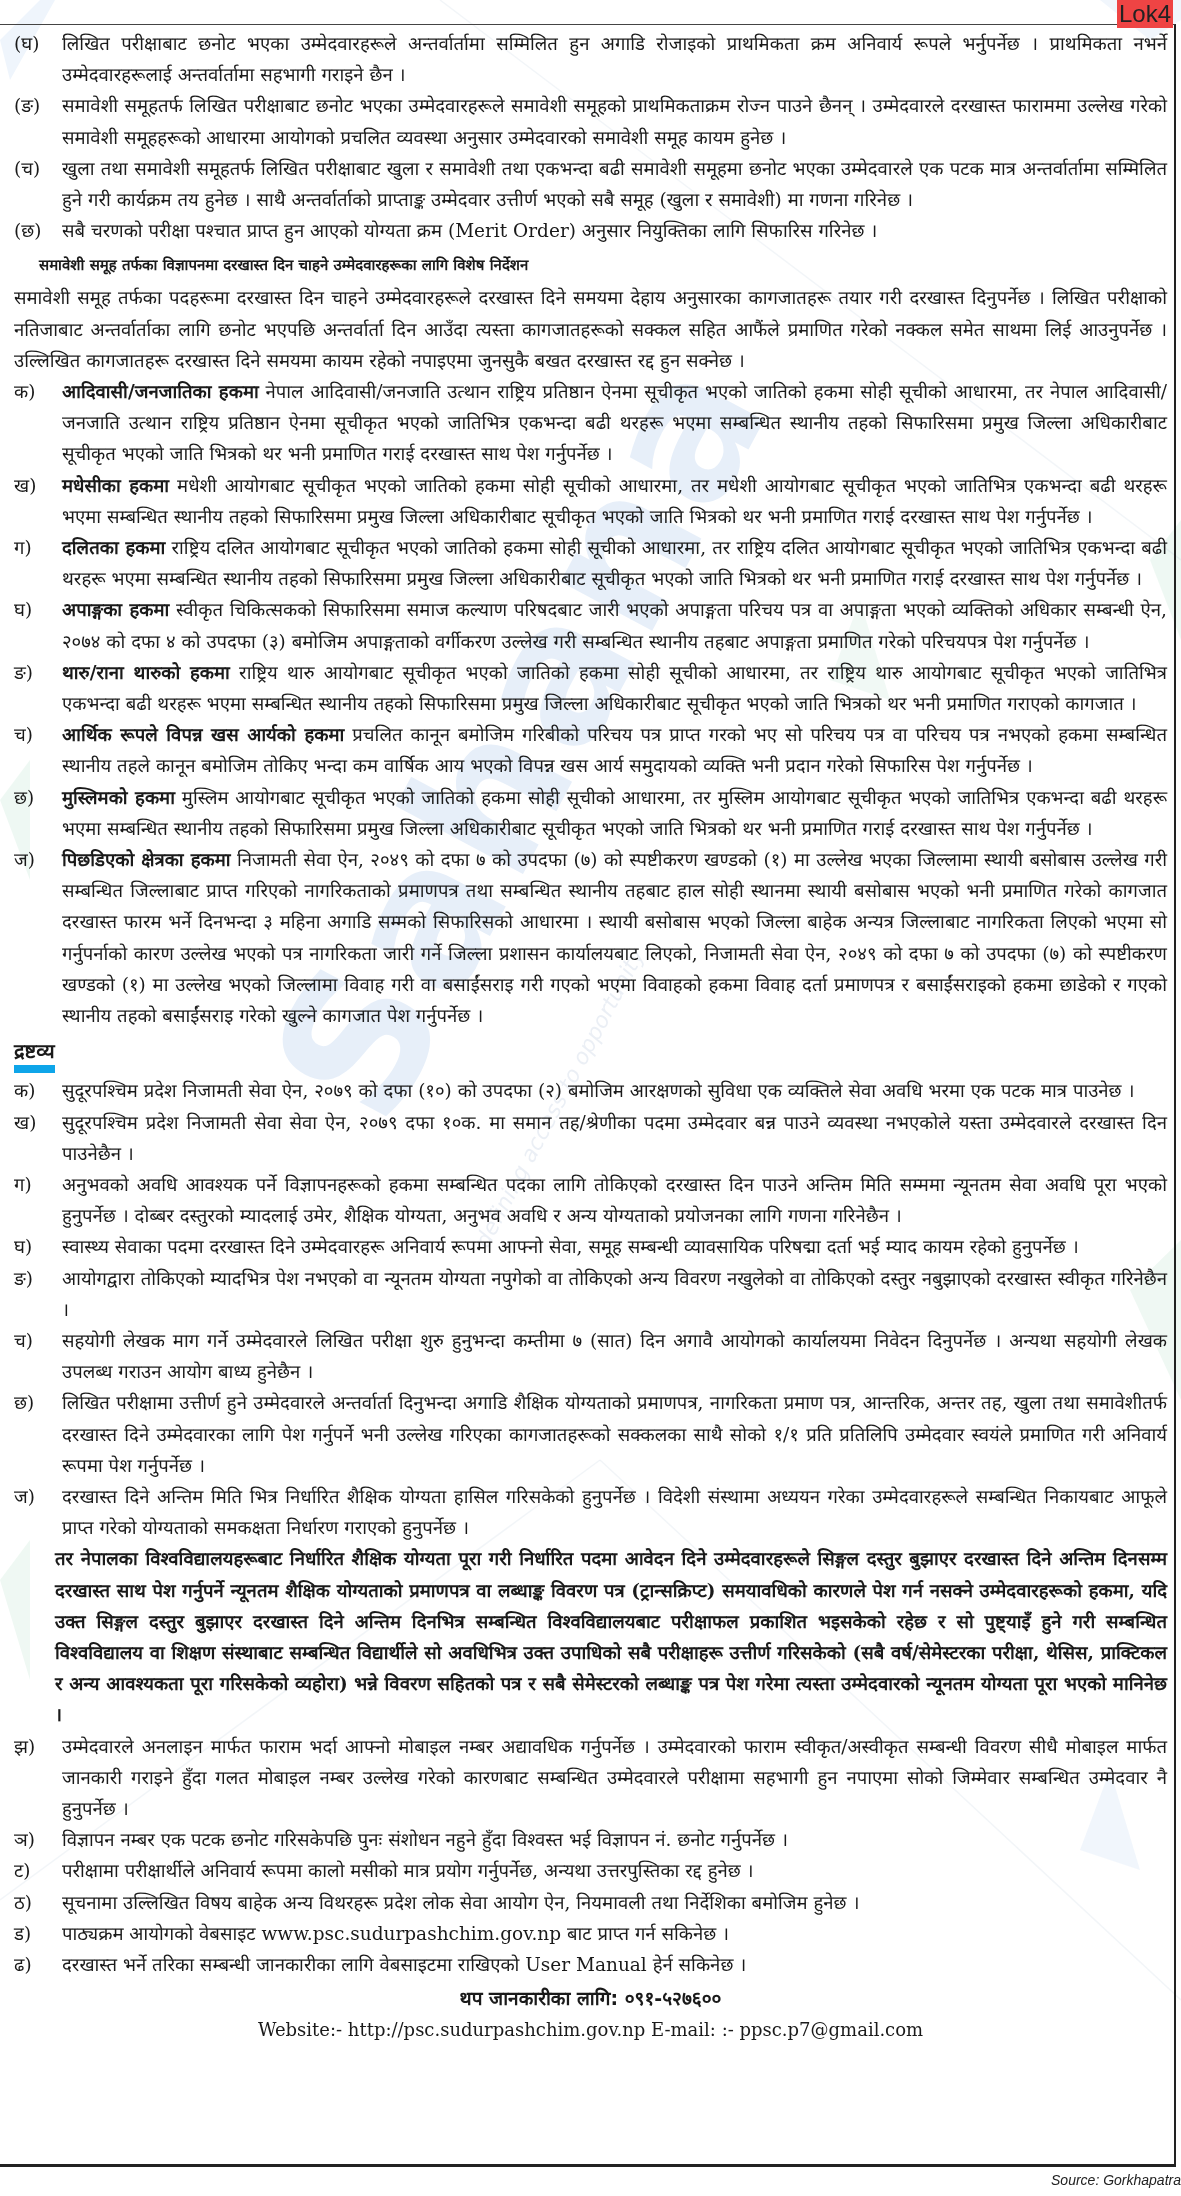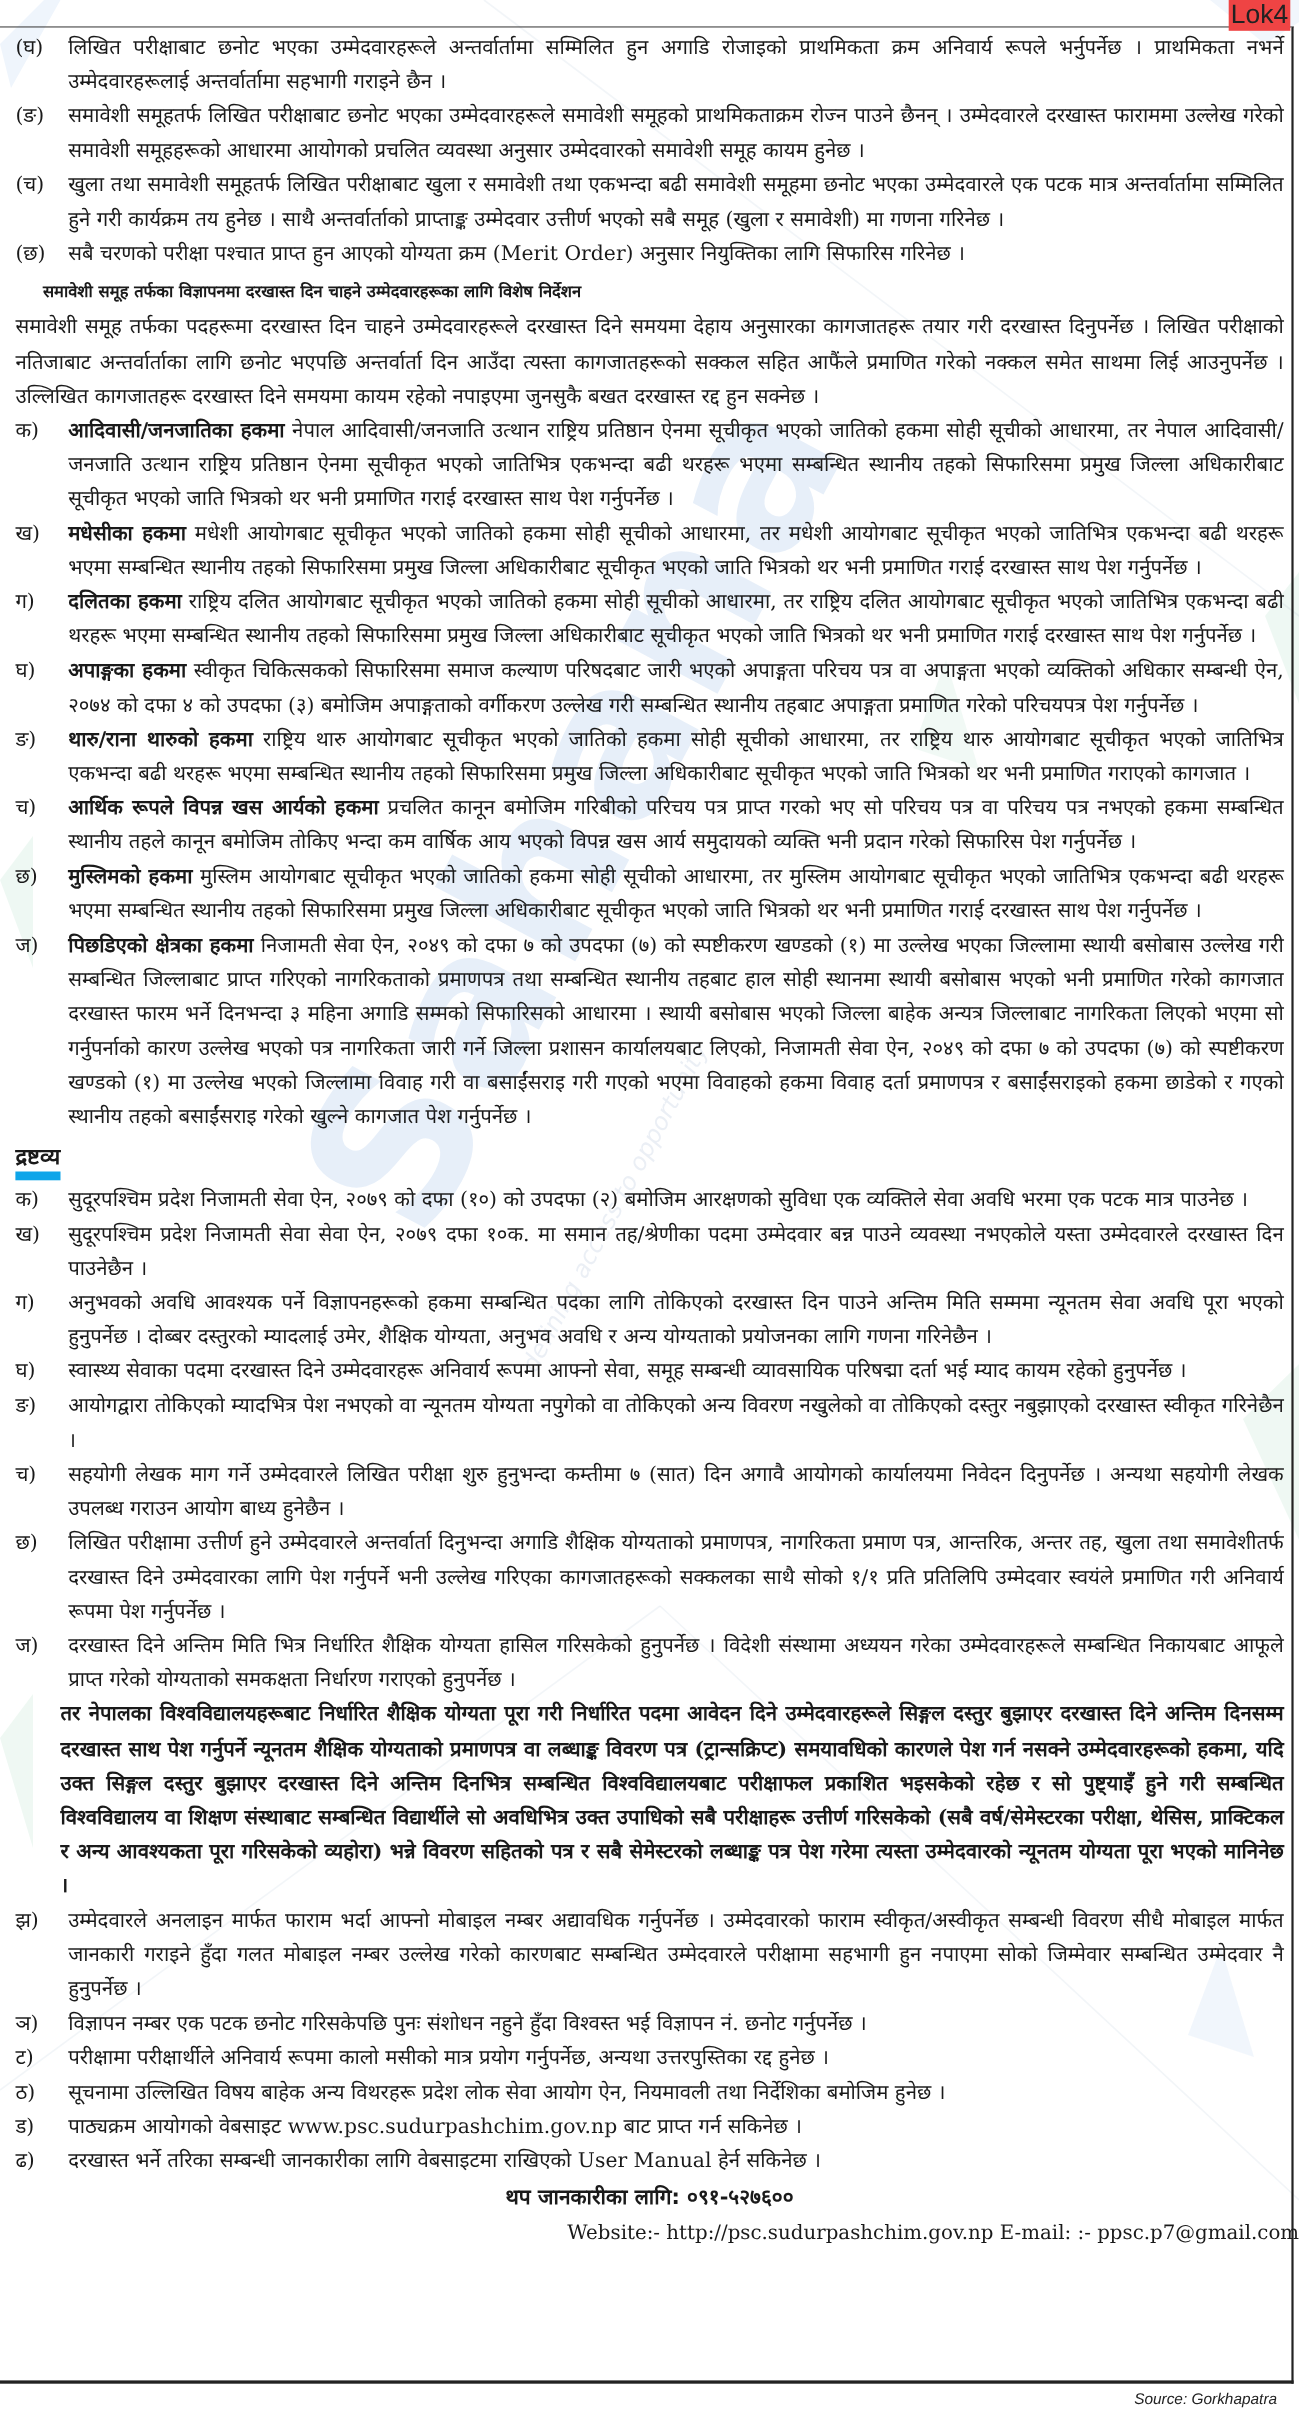--- a/index.html
+++ b/index.html
@@ -47,23 +47,23 @@
   .sub-heading {
     display: inline-block; margin-left: 14px; font-family: "DejaVu Sans", sans-serif;
     font-weight: bold; font-size: 20px; border-bottom: 8px solid #0ea5e9; line-height: 28px;
     margin-top: 6px; margin-bottom: 2px;
   }
   .cont { padding-left: 55px; padding-right: 14px; text-align: justify; font-weight: bold; }
   .contact-title {
     text-align: center; font-family: "DejaVu Sans", sans-serif; font-weight: bold;
     font-size: 19px; line-height: 32px; margin-top: 2px;
   }
-  .contact-line { text-align: right; font-size: 18px; line-height: 32px; }
+  .contact-line { text-align: center; font-size: 18px; line-height: 32px; }
   .source {
-    position: absolute; right: 20px; top: 2172px;
+    position: absolute; right: 0; top: 2172px;
     font-family: "Liberation Sans", sans-serif; font-style: italic; font-size: 14px; color: #222;
   }
 </style>
 </head>
 <body>
 
 <div class="watermark" style="left:0;top:0;width:1181px;height:2196px;">
   <div class="wm-text">Sahana</div>
   <div class="wm-sub">defining access to opportunity</div>
   <svg width="1181" height="2196" style="position:absolute;left:0;top:0">

